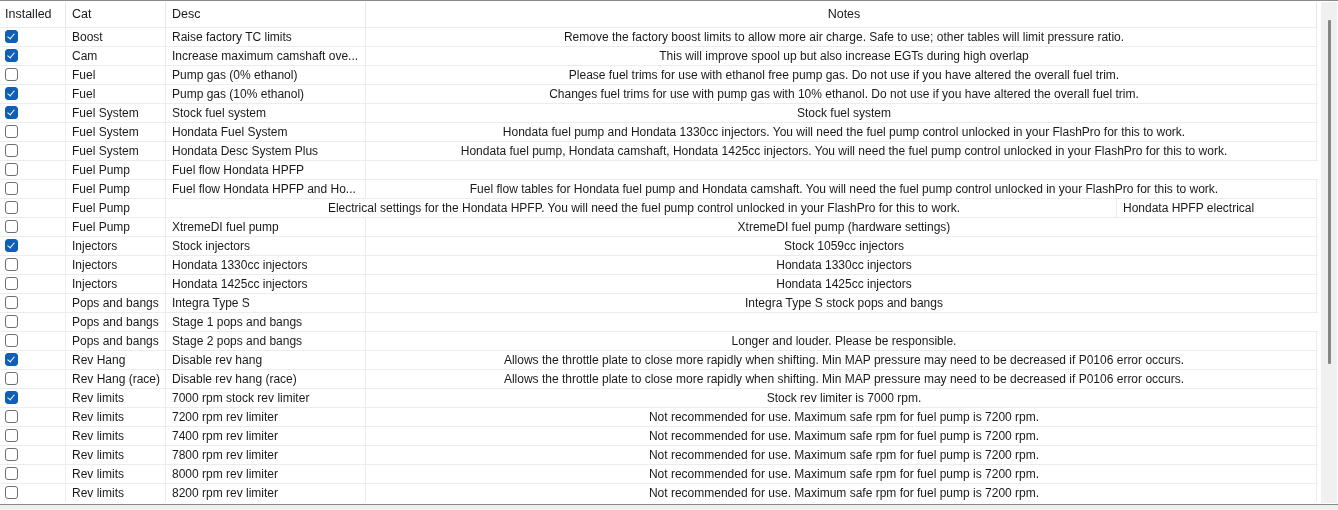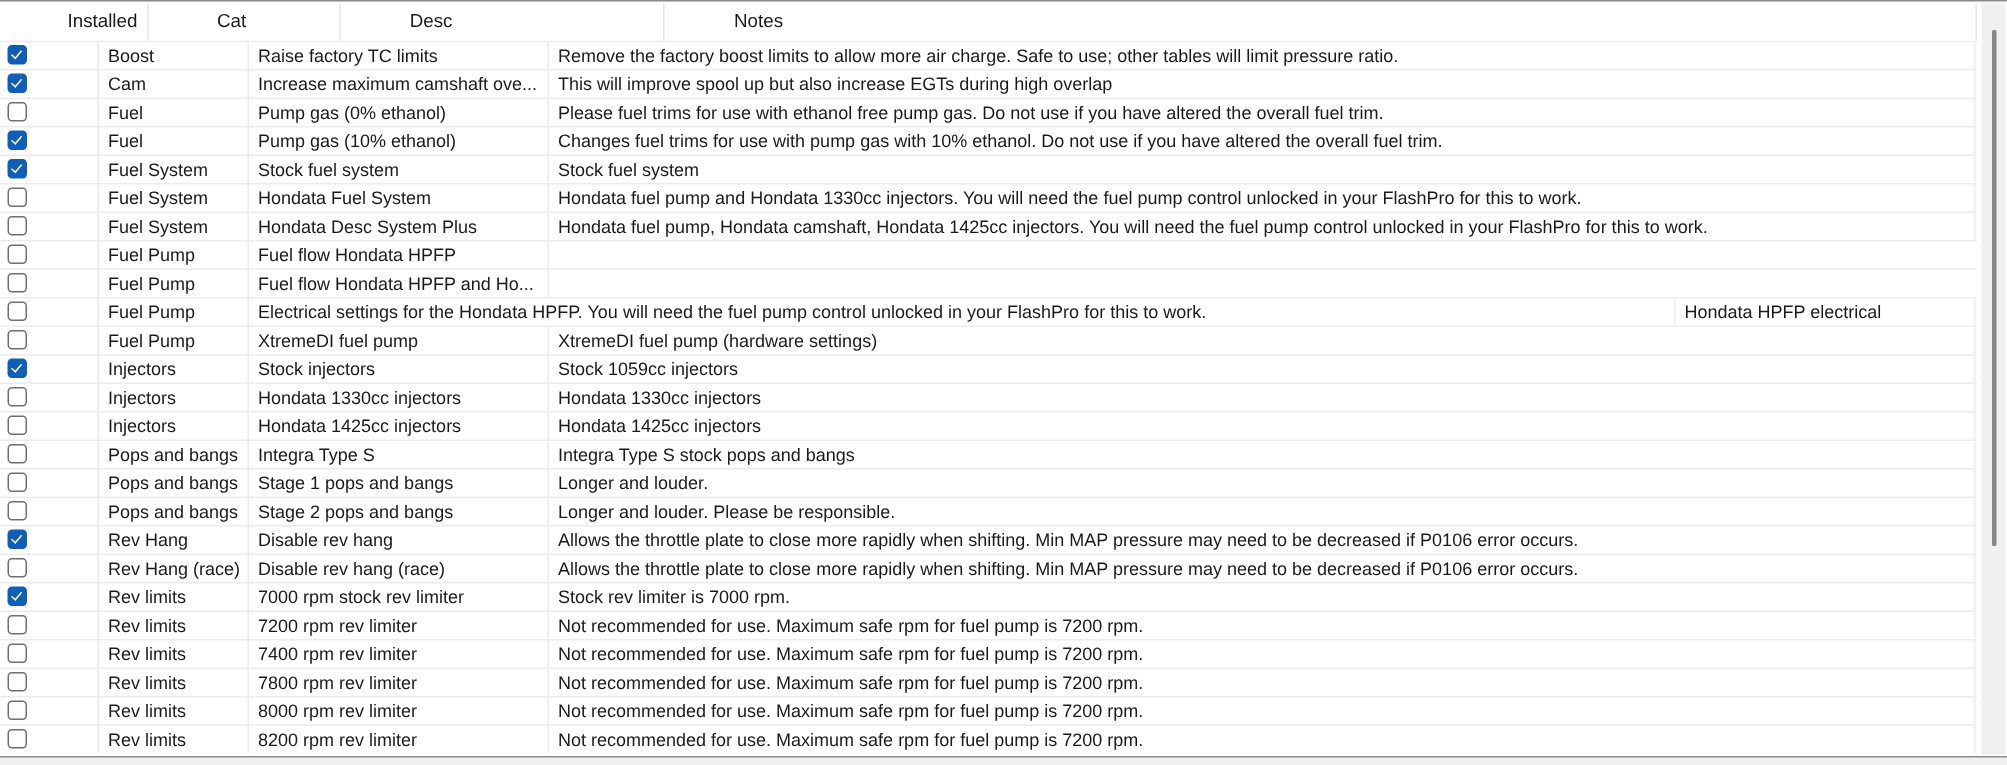--- a/index.html
+++ b/index.html
@@ -37,21 +37,20 @@
     .hcell {
       box-sizing: border-box;
       height: 25px;
       line-height: 25px;
       padding-left: 6px;
       font-size: 12.5px;
       color: #1a1a1a;
       border-right: 1px solid #e6e6e6;
       white-space: nowrap;
       overflow: hidden;
-      margin-left: 40px;
     }
     .row {
       display: flex;
       height: 19px;
       border-top: 1px solid #ececec;
       box-sizing: border-box;
     }
     .cell {
       box-sizing: border-box;
       height: 18px;
@@ -59,21 +58,21 @@
       padding-left: 6px;
       font-size: 12px;
       white-space: nowrap;
       overflow: hidden;
       text-overflow: ellipsis;
       border-right: 1px solid #ececec;
     }
     .c0 { width: 66px; padding-left: 5px; }
     .c1 { width: 100px; }
     .c2 { width: 200px; }
-    .c3 { width: 951px; }
+    .c3 { width: 951px; text-align: center; }
     .c4 { width: 1px; border-right: none; padding: 0; }
     .chk {
       display: inline-block;
       width: 13px; height: 13px;
       box-sizing: border-box;
       border-radius: 3px;
       margin-top: 2px;
       vertical-align: top;
       position: relative;
     }
@@ -180,20 +179,21 @@
         <div class="row">
           <div class="cell c0"><span class="chk off"></span></div>
           <div class="cell c1">Fuel Pump</div>
           <div class="cell c2">Fuel flow Hondata HPFP</div>
           <div class="cell c4"></div>
         </div>
         <div class="row">
           <div class="cell c0"><span class="chk off"></span></div>
           <div class="cell c1">Fuel Pump</div>
           <div class="cell c2">Fuel flow Hondata HPFP and Ho...</div>
+          <div class="cell c3">Fuel flow tables for Hondata fuel pump and Hondata camshaft.  You will need the fuel pump control unlocked in your FlashPro for this to work.</div>
           <div class="cell c4"></div>
         </div>
         <div class="row">
           <div class="cell c0"><span class="chk off"></span></div>
           <div class="cell c1">Fuel Pump</div>
           <div class="cell c3">Electrical settings for the Hondata HPFP.  You will need the fuel pump control unlocked in your FlashPro for this to work.</div>
           <div class="cell c2">Hondata HPFP electrical</div>
           <div class="cell c4"></div>
         </div>
         <div class="row">
@@ -228,21 +228,20 @@
           <div class="cell c0"><span class="chk off"></span></div>
           <div class="cell c1">Pops and bangs</div>
           <div class="cell c2">Integra Type S</div>
           <div class="cell c3">Integra Type S stock pops and bangs</div>
           <div class="cell c4"></div>
         </div>
         <div class="row">
           <div class="cell c0"><span class="chk off"></span></div>
           <div class="cell c1">Pops and bangs</div>
           <div class="cell c2">Stage 1 pops and bangs</div>
-          <div class="cell c3">Longer and louder.</div>
           <div class="cell c4"></div>
         </div>
         <div class="row">
           <div class="cell c0"><span class="chk off"></span></div>
           <div class="cell c1">Pops and bangs</div>
           <div class="cell c2">Stage 2 pops and bangs</div>
           <div class="cell c3">Longer and louder.  Please be responsible.</div>
           <div class="cell c4"></div>
         </div>
         <div class="row">

